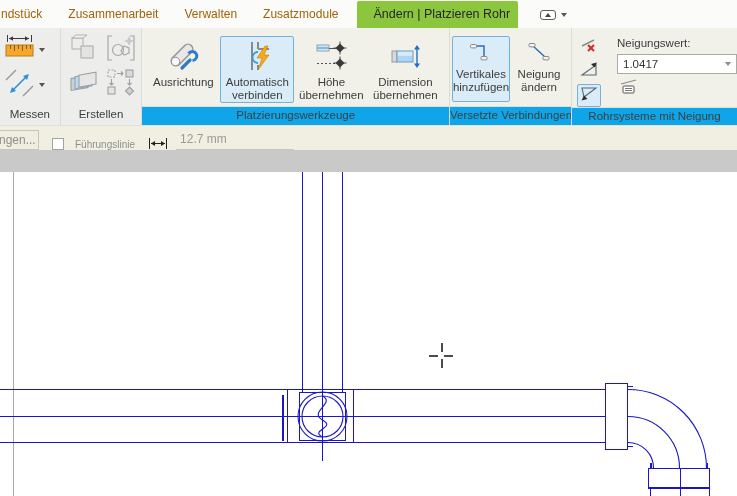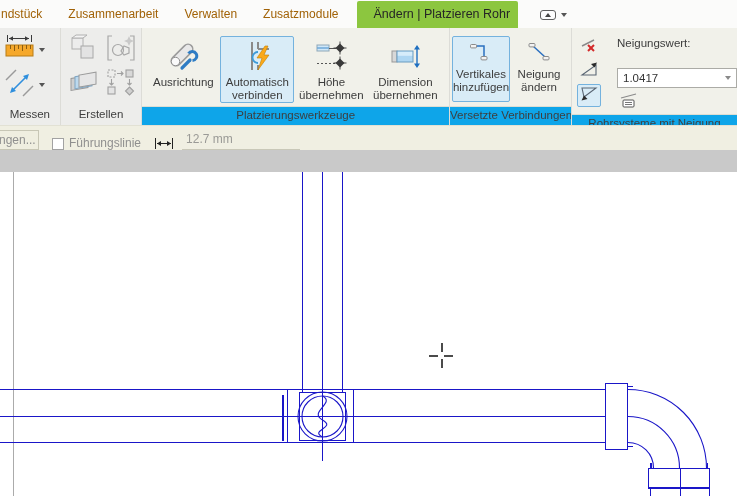--- a/index.html
+++ b/index.html
@@ -52,31 +52,31 @@
   .iconbox.small { width:26px; height:26px; }
 
   .slope-grid { display:flex; padding-left:5px; gap:16px; }
   .slope-stack { display:flex; flex-direction:column; gap:1px; }
   .btn-small { width:24px; height:23px; display:flex; align-items:center;
     justify-content:center; border:1px solid transparent; border-radius:2px; }
   .slope-right { display:flex; flex-direction:column; }
   .slope-caption { font-size:11.5px; color:#3c3c3c; height:17px; line-height:15px; }
   .combo { width:120px; height:20px; background:#fff; border:1px solid #ababa6;
     display:flex; align-items:center; font-size:11.5px; color:#333;
-    padding:0 5px; justify-content:space-between; margin-top:15px; }
+    padding:0 5px; justify-content:space-between; margin-top:1px; }
 
   
   .optionsbar { position:absolute; top:125px; left:0; width:737px; height:25px;
     background:#f0efe2; display:flex; align-items:flex-end; border-top:1px solid #e2e1d4; }
   .opt-btn { margin-left:-5px; width:44px; height:20px; border:1px solid #c7c6b5;
     background:#efeee0; color:#8f8f8f; font-size:12px; line-height:18px;
     padding-left:3px; overflow:hidden; white-space:nowrap; }
   .opt-check { width:12px; height:12px; border:1px solid #a2a2a2; background:#fff;
     margin-left:13px; }
-  .opt-label { font-size:12px; color:#8f8f8f; margin-left:5px; white-space:nowrap; }
+  .opt-label { font-size:10px; color:#8f8f8f; margin-left:11px; white-space:nowrap; }
   .opt-dimicon { margin-left:12px; display:flex; align-items:center; }
   .opt-field { margin-left:7px; width:118px; height:20px; border-bottom:1px solid #c9c8b8;
     font-size:12px; color:#9a9a96; line-height:19px; padding-left:4px;margin-top:12px; }
 
   
   .grayband { position:absolute; top:150px; left:0; width:737px; height:22px;
     background:#c9c9c9; }
   .canvas { position:absolute; top:172px; left:0; width:737px; height:324px;
     background:#ffffff; }
   .canvas svg { display:block; }

